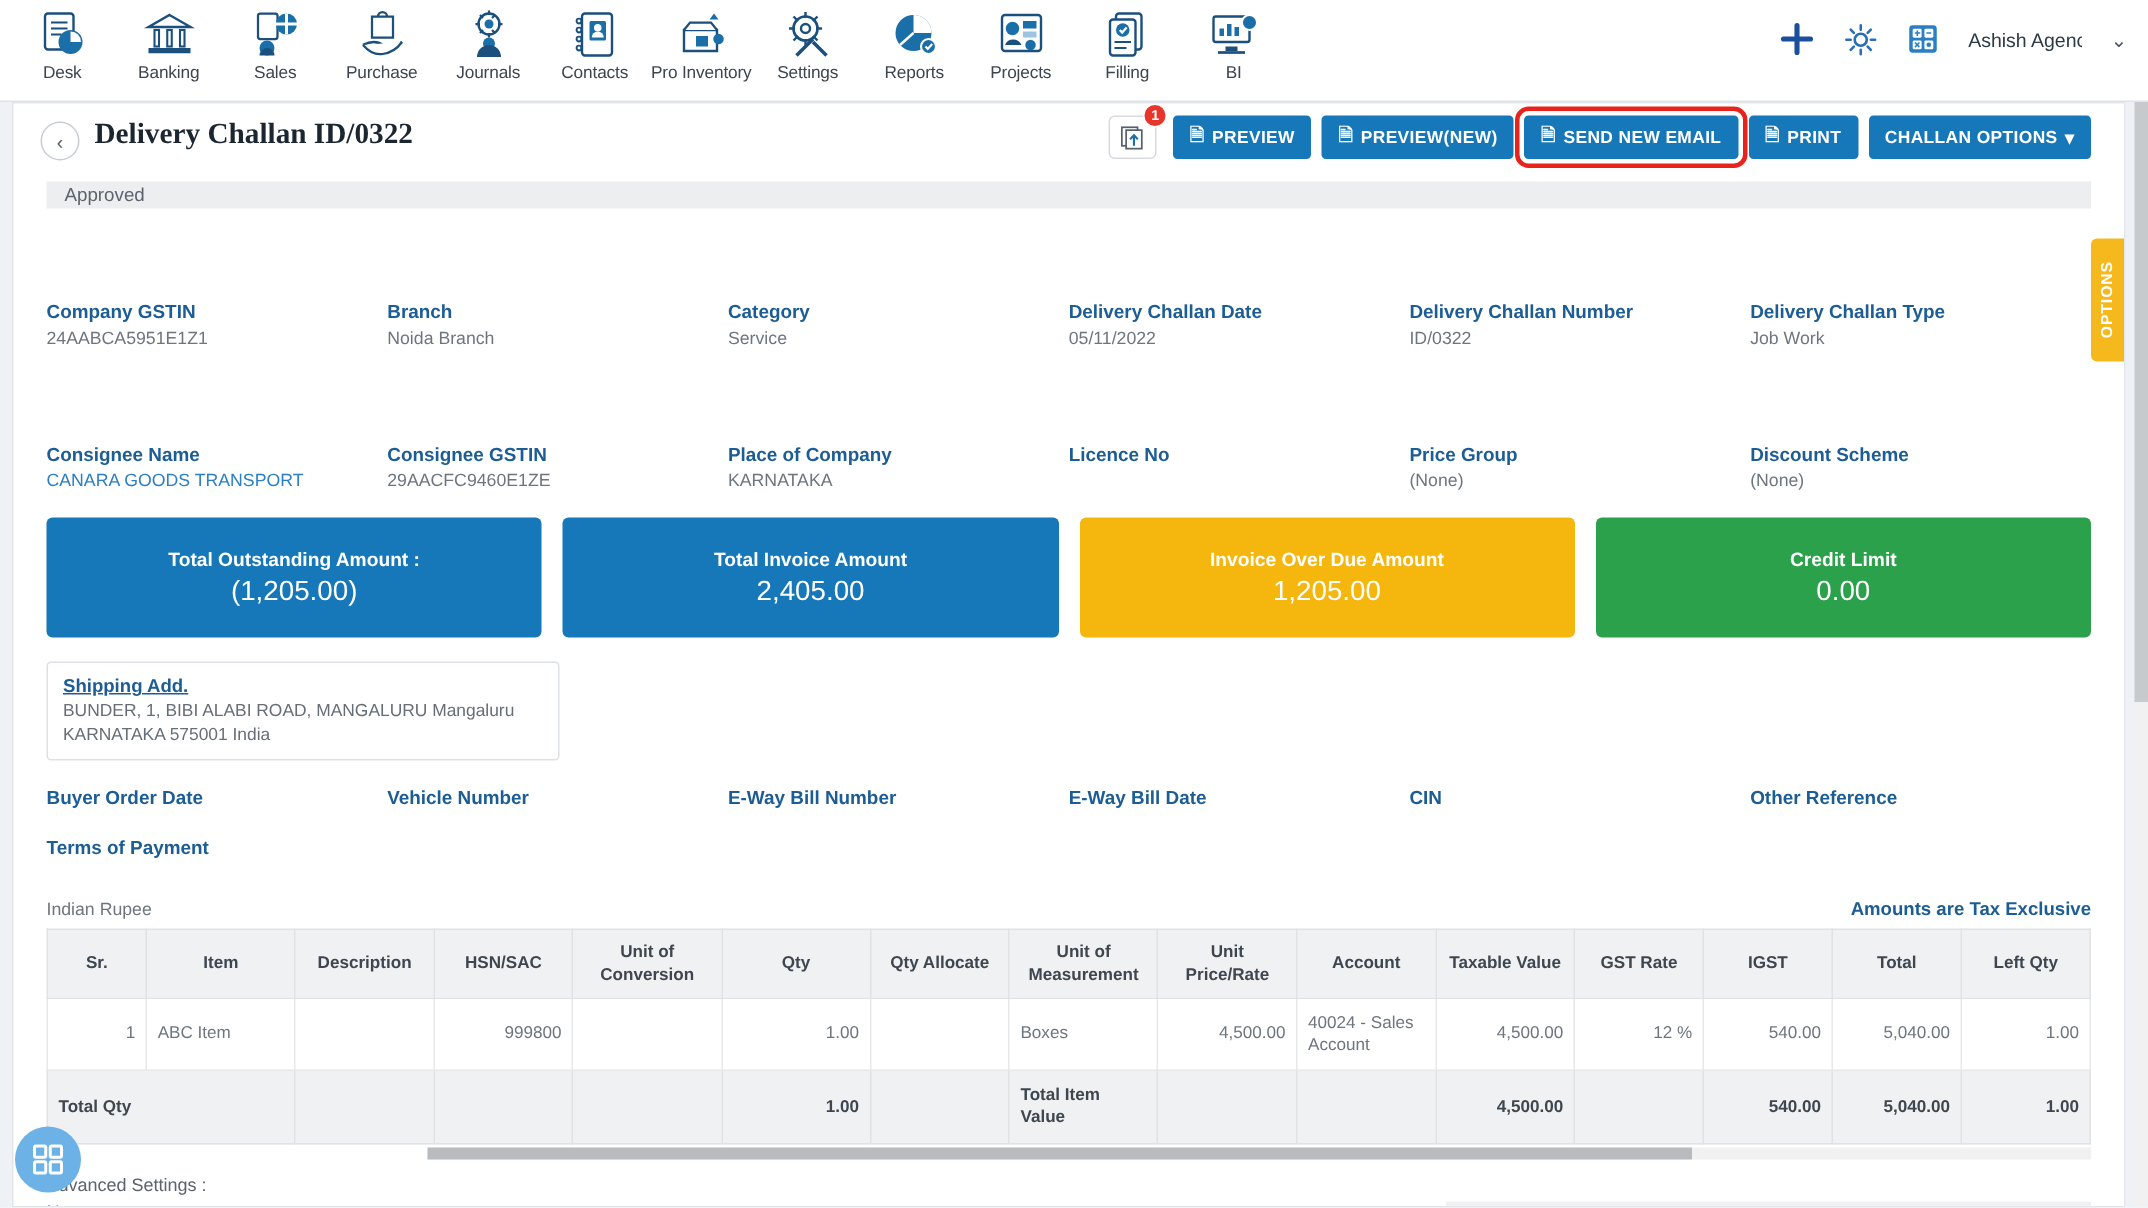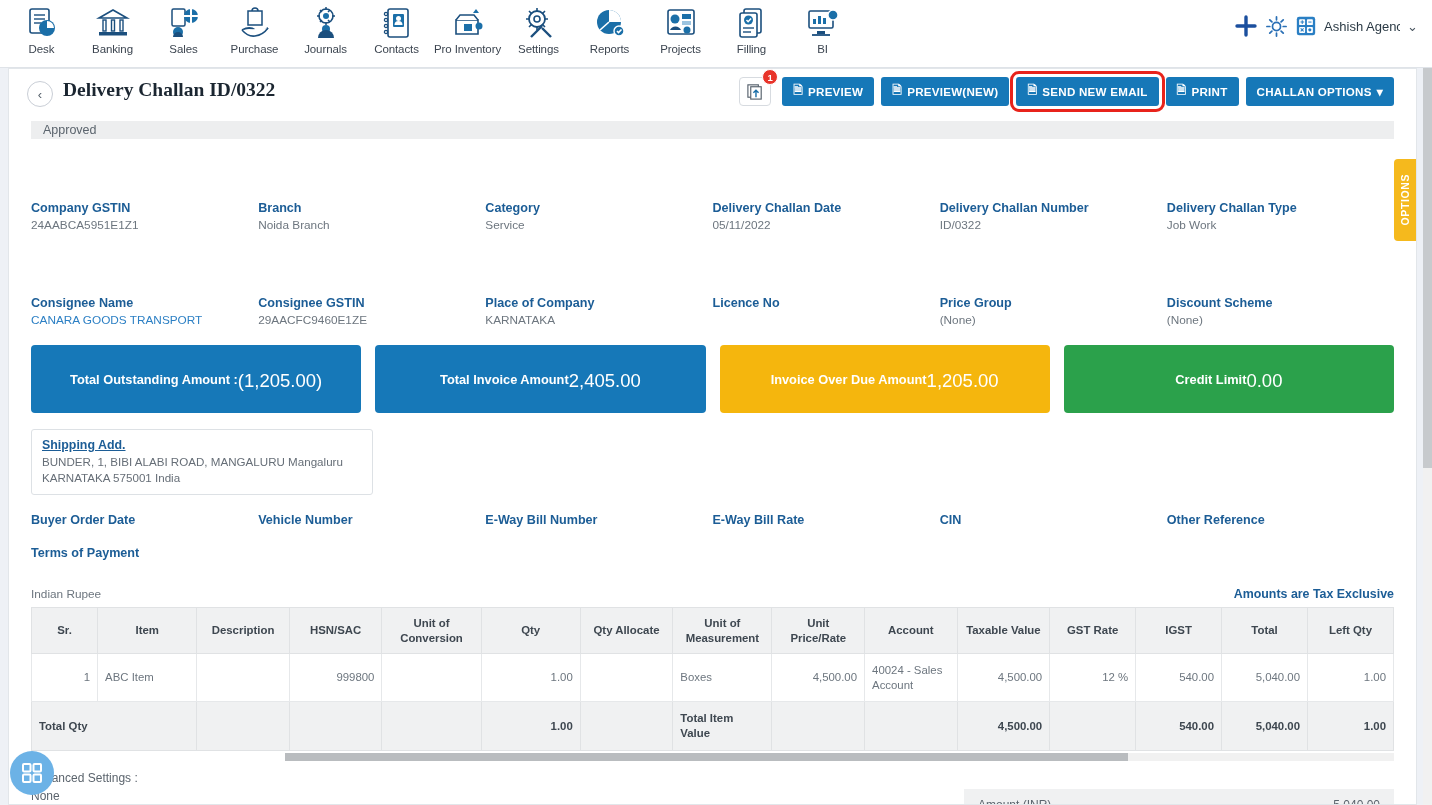--- a/index.html
+++ b/index.html
@@ -23,21 +23,21 @@
     width: 71px; display: flex; flex-direction: column;
     align-items: center; padding-top: 6px; cursor: pointer;
   }
   .nav-ico { width: 34px; height: 34px; display: block; }
   .nav-label {
     font-size: 11.5px; color: #3c4550; margin-top: 3px;
     white-space: nowrap; letter-spacing: -0.1px;
   }
   .nav-right {
     position: absolute; right: 14px; top: 14px;
-    display: flex; align-items: center; gap: 7px;
+    display: flex; align-items: center; gap: 19px;
   }
   .nav-right .ic { cursor: pointer; display: block; }
   .user-name {
     font-size: 13px; color: #2b3a45; max-width: 76px;
     overflow: hidden; white-space: nowrap; cursor: pointer;
   }
   .caret-dn { color: #4a5560; font-size: 13px; cursor: pointer; }
 
   
   .page {
@@ -101,22 +101,22 @@
   .flabel {
     font-size: 12.6px; color: #1c5d96; font-weight: bold;
     margin-bottom: 3px; white-space: nowrap;
   }
   .fval { font-size: 11.8px; color: #6d767f; }
   .fval.link { color: #2b7fc4; }
 
   
   .cards { display: flex; gap: 14px; padding: 2px 22px 0 22px; }
   .card {
-    flex: 1; height: 68px; border-radius: 4px; color: #fff;
-    display: flex; flex-direction: row;
+    flex: 1; height: 80px; border-radius: 4px; color: #fff;
+    display: flex; flex-direction: column;
     align-items: center; justify-content: center;
   }
   .card .ct { font-size: 12.8px; font-weight: bold; }
   .card .cv { font-size: 18.5px; margin-top: 3px; }
 
   
   .ship-wrap { padding: 16px 22px 0 22px; }
   .ship-box {
     width: 342px; border: 1px solid #dde1e5; border-radius: 3px;
     padding: 8px 10px 9px 10px; background: #fff;
@@ -514,21 +514,21 @@
         <div class="lcol">
             <div class="llabel">Buyer Order Date</div>
           </div>
         <div class="lcol">
             <div class="llabel">Vehicle Number</div>
           </div>
         <div class="lcol">
             <div class="llabel">E-Way Bill Number</div>
           </div>
         <div class="lcol">
-            <div class="llabel">E-Way Bill Rate</div>
+            <div class="llabel">E-Way Bill Date</div>
           </div>
         <div class="lcol">
             <div class="llabel">CIN</div>
           </div>
         <div class="lcol">
             <div class="llabel">Other Reference</div>
           </div>
       </div>
       <div class="lrow">
         <div class="lcol">

